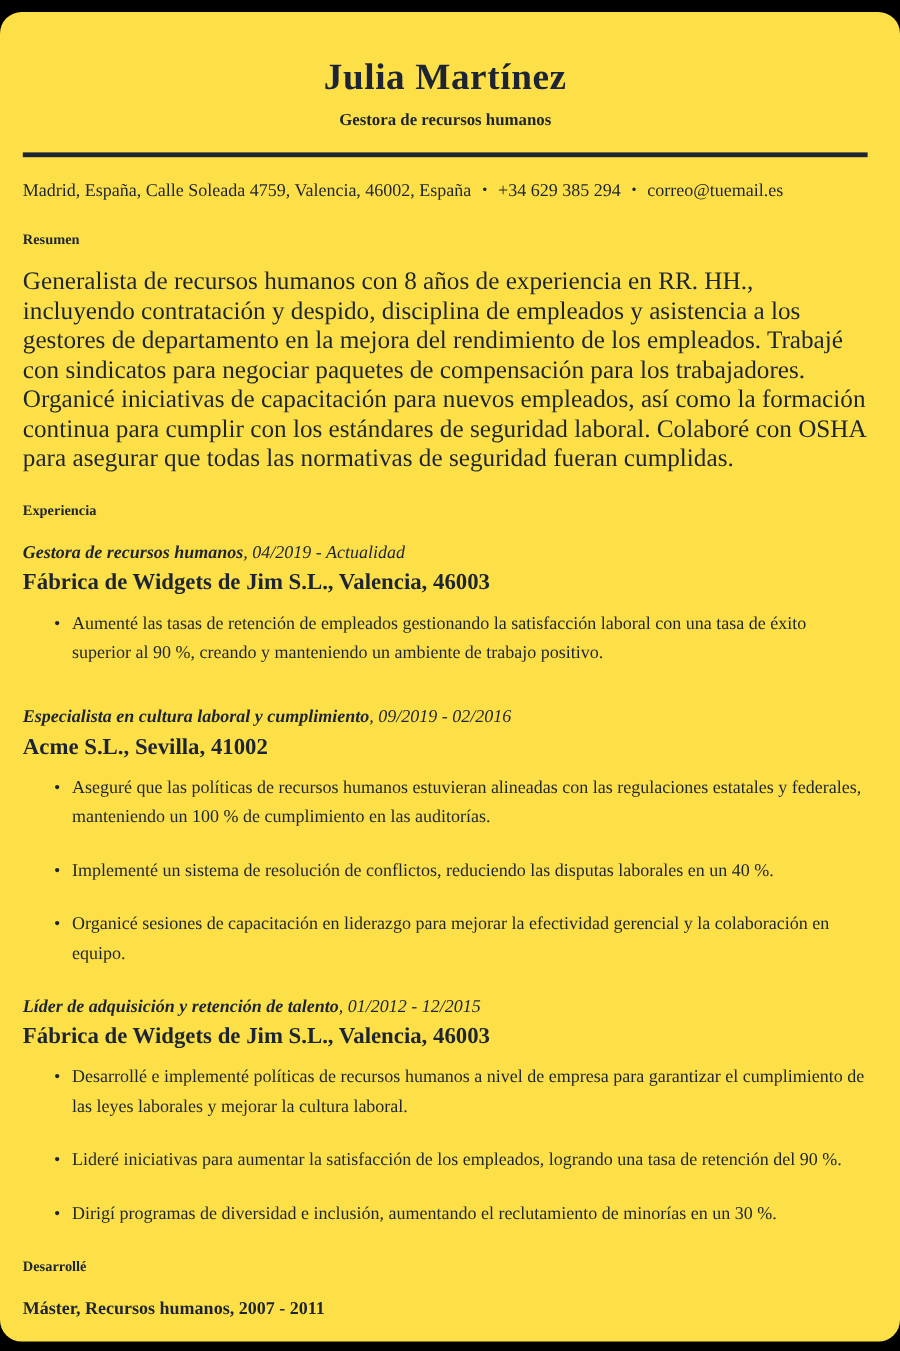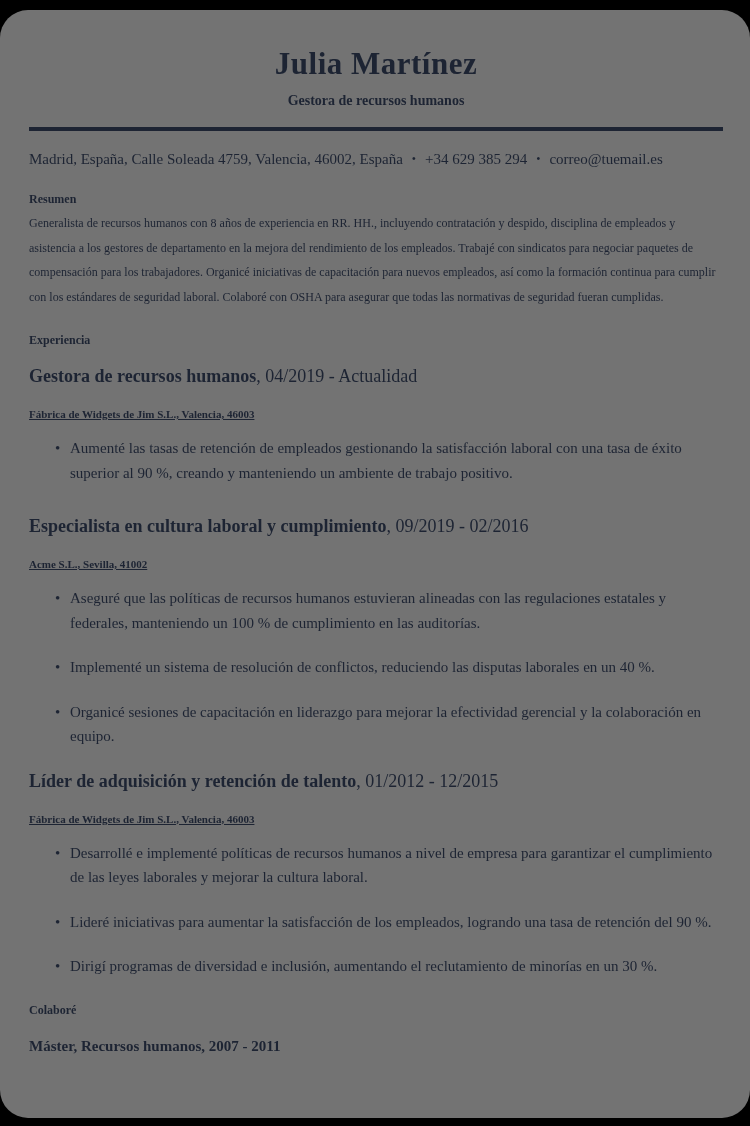--- a/index.html
+++ b/index.html
@@ -14,23 +14,23 @@
     font-family: "Liberation Serif", serif;
     color: #1d2433;
     overflow: hidden;
   }
   .page {
     position: absolute;
     top: 10px;
     left: 0;
     right: 0;
     bottom: 8px;
-    background: #737373;
-    border-radius: 28px;
-    padding: 36px 27px 0 29px;
+    background: #fde047;
+    border-radius: 18px;
+    padding: 36px 27px 0 19px;
     box-sizing: border-box;
     overflow: hidden;
   }
   .name {
     margin: 0;
     text-align: center;
     font-size: 31px;
     font-weight: bold;
     letter-spacing: 0.5px;
     line-height: 36px;
@@ -58,39 +58,39 @@
     font-size: 12px;
     vertical-align: 1px;
   }
   h2.section-heading {
     font-size: 12px;
     font-weight: bold;
     margin: 21px 0 0 0;
     line-height: 20px;
   }
   .summary-text {
-    margin: 2px 0 0 0;
-    font-size: 12px;
+    margin: 13px 0 0 0;
+    font-size: 21px;
     line-height: 24.5px;
     text-align: left;
   }
   .job-title-line {
     margin-top: 15px;
-    font-size: 18px;
+    font-size: 15px;
     line-height: 22px;
+    font-style: italic;
   }
   .job-title-line .jt {
     font-weight: bold;
   }
   .company-line {
-    margin-top: 16px;
-    font-size: 11px;
+    margin-top: 3px;
+    font-size: 19px;
     font-weight: bold;
     line-height: 22px;
-    text-decoration: underline;
   }
   ul.bullets {
     margin: 11px 0 0 26px;
     padding: 0;
     list-style: none;
   }
   ul.bullets li {
     position: relative;
     padding-left: 15px;
     font-size: 15px;
@@ -154,16 +154,16 @@
   <div>
     <div class="job-title-line" style="margin-top:21px"><span class="jt">Líder de adquisición y retención de talento</span><span>, 01/2012 - 12/2015</span></div>
     <div class="company-line">Fábrica de Widgets de Jim S.L., Valencia, 46003</div>
     <ul class="bullets">
       <li>Desarrollé e implementé políticas de recursos humanos a nivel de empresa para garantizar el cumplimiento de las leyes laborales y mejorar la cultura laboral.</li>
       <li>Lideré iniciativas para aumentar la satisfacción de los empleados, logrando una tasa de retención del 90 %.</li>
       <li>Dirigí programas de diversidad e inclusión, aumentando el reclutamiento de minorías en un 30 %.</li>
     </ul>
   </div>
 
-  <h2 class="section-heading edu-heading">Colaboré</h2>
+  <h2 class="section-heading edu-heading">Desarrollé</h2>
   <div class="degree-line">Máster, Recursos humanos, 2007 - 2011</div>
 
 </div>
 
 </body></html>

